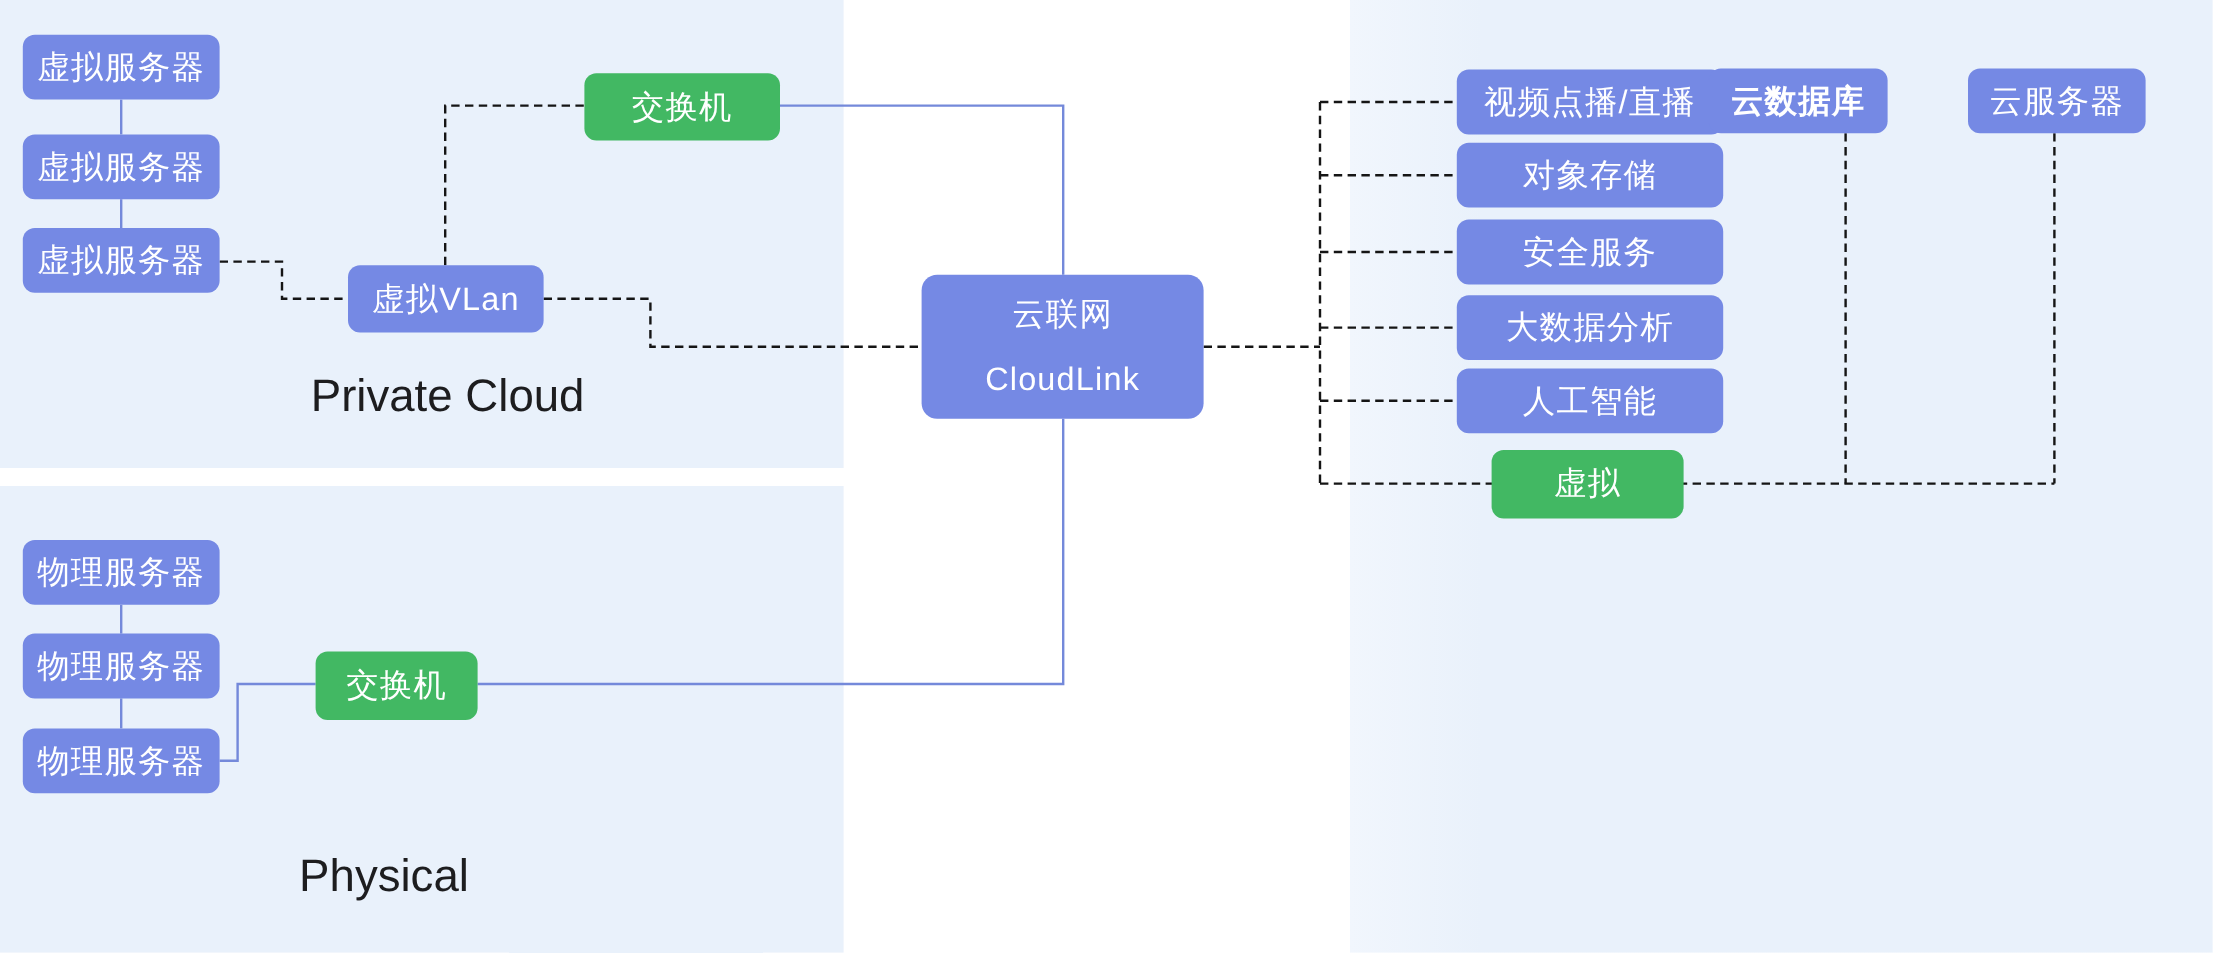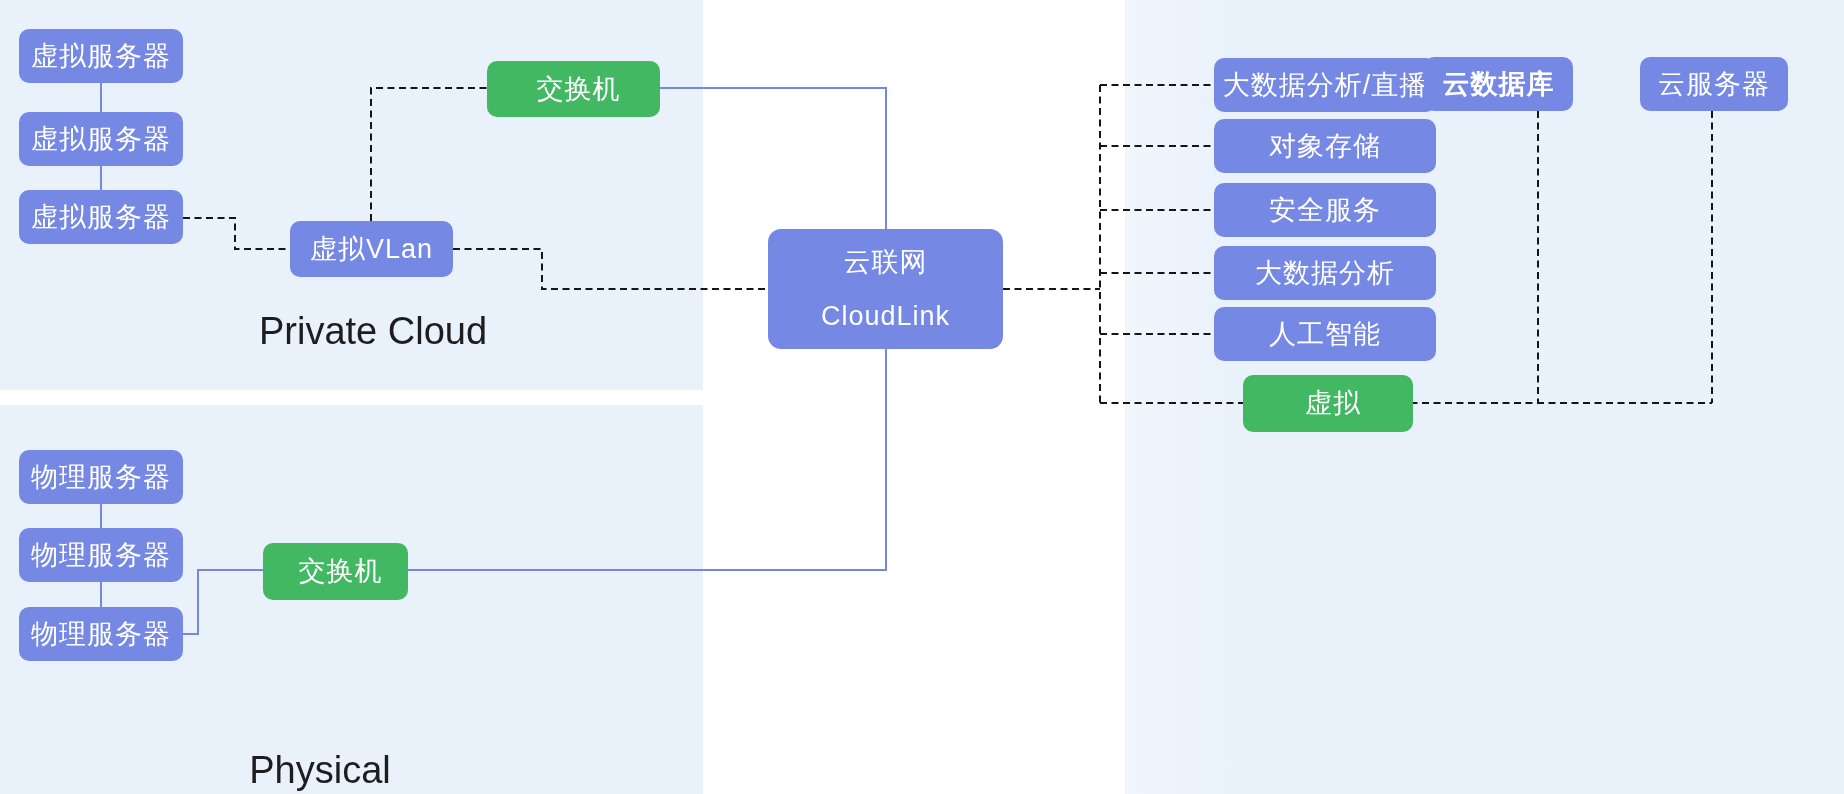--- a/index.html
+++ b/index.html
@@ -51,21 +51,21 @@
     justify-content: center;
     color: var(--node-text, #ffffff);
     font-size: 27px;
     line-height: 1.35;
     border-radius: 10px;
     text-align: center;
     white-space: nowrap;
     letter-spacing: 1px;
   }
   .node.blue  { background: var(--node-blue, #7589e4); }
-  .node.green { background: var(--node-green, #42b863); padding-left: 10px; }
+  .node.green { background: var(--node-green, #42b863); }
   .node.big   { border-radius: 13px; gap: 17px; }
   .section-label {
     position: absolute;
     z-index: 1;
     transform: translate(-50%, -50%);
     color: var(--label-text, #1d1d1f);
     font-size: 38px;
     white-space: nowrap;
   }
 </style>
@@ -107,24 +107,24 @@
       <div class="node blue" style="left: 290px; top: 221px; width: 163px; height: 56px;">虚拟VLan</div>
       <div class="node green" style="left: 487px; top: 61px; width: 163px; height: 56px;">交换机</div>
       <div class="node blue" style="left: 19px; top: 450px; width: 164px; height: 54px;">物理服务器</div>
       <div class="node blue" style="left: 19px; top: 528px; width: 164px; height: 54px;">物理服务器</div>
       <div class="node blue" style="left: 19px; top: 607px; width: 164px; height: 54px;">物理服务器</div>
       <div class="node green" style="left: 263px; top: 543px; width: 135px; height: 57px;">交换机</div>
       <div class="node blue big" style="left: 768px; top: 229px; width: 235px; height: 120px;">
         <div>云联网</div>
         <div>CloudLink</div>
       </div>
-      <div class="node blue" style="left: 1214px; top: 58px; width: 222px; height: 54px;">大数据分析/直播</div>
+      <div class="node blue" style="left: 1214px; top: 58px; width: 222px; height: 54px;">视频点播/直播</div>
       <div class="node blue" style="left: 1214px; top: 119px; width: 222px; height: 54px;">对象存储</div>
       <div class="node blue" style="left: 1214px; top: 183px; width: 222px; height: 54px; font-family: Liberation Serif, serif;">安全服务</div>
       <div class="node blue" style="left: 1214px; top: 246px; width: 222px; height: 54px;">大数据分析</div>
       <div class="node blue" style="left: 1214px; top: 307px; width: 222px; height: 54px;">人工智能</div>
       <div class="node green" style="left: 1243px; top: 375px; width: 160px; height: 57px;">虚拟</div>
       <div class="node blue" style="left: 1424px; top: 57px; width: 149px; height: 54px; font-weight: bold;">云数据库</div>
       <div class="node blue" style="left: 1640px; top: 57px; width: 148px; height: 54px;">云服务器</div>
     </div>
   <div class="section-label" id="label-private" style="left: 373px; top: 331px;">Private Cloud</div>
-  <div class="section-label" id="label-physical" style="left: 320px; top: 770px;">Physical</div>
+  <div class="section-label" id="label-physical" style="left: 320px; top: 731px;">Physical</div>
 </div>
 
 </body></html>

